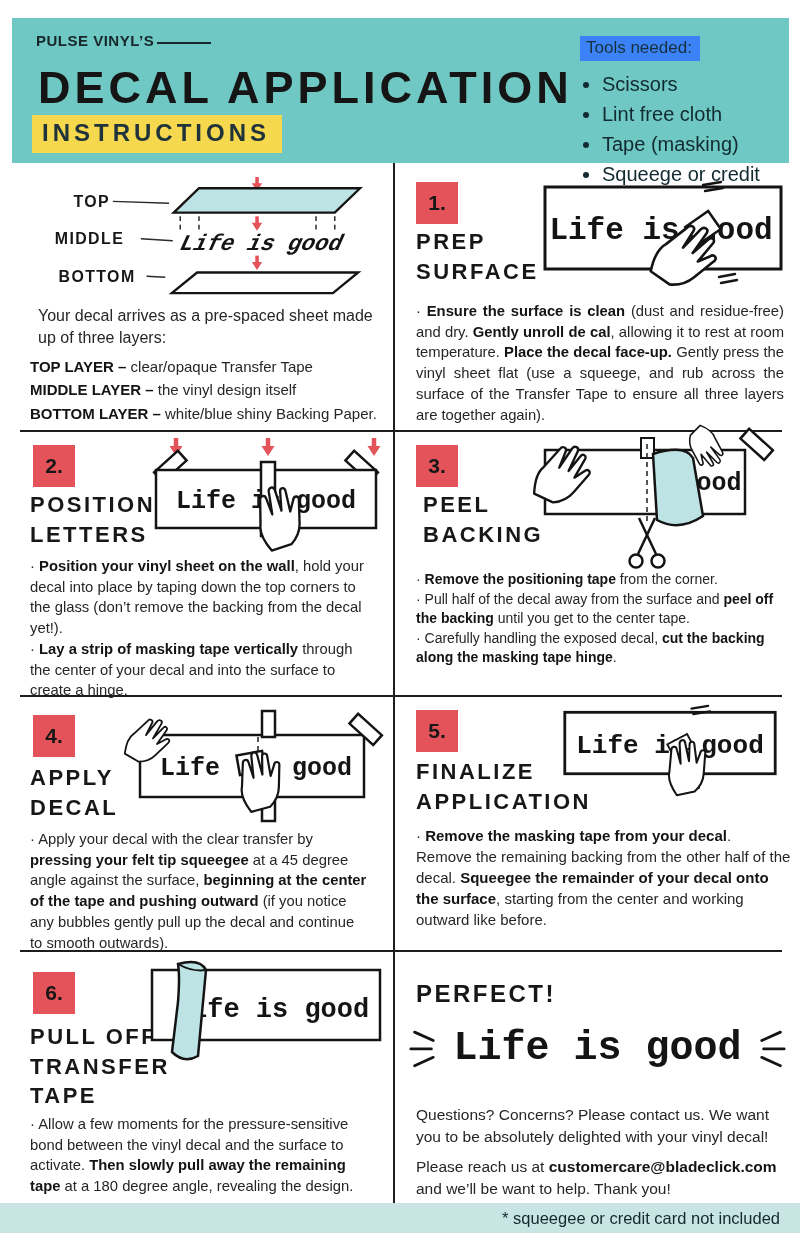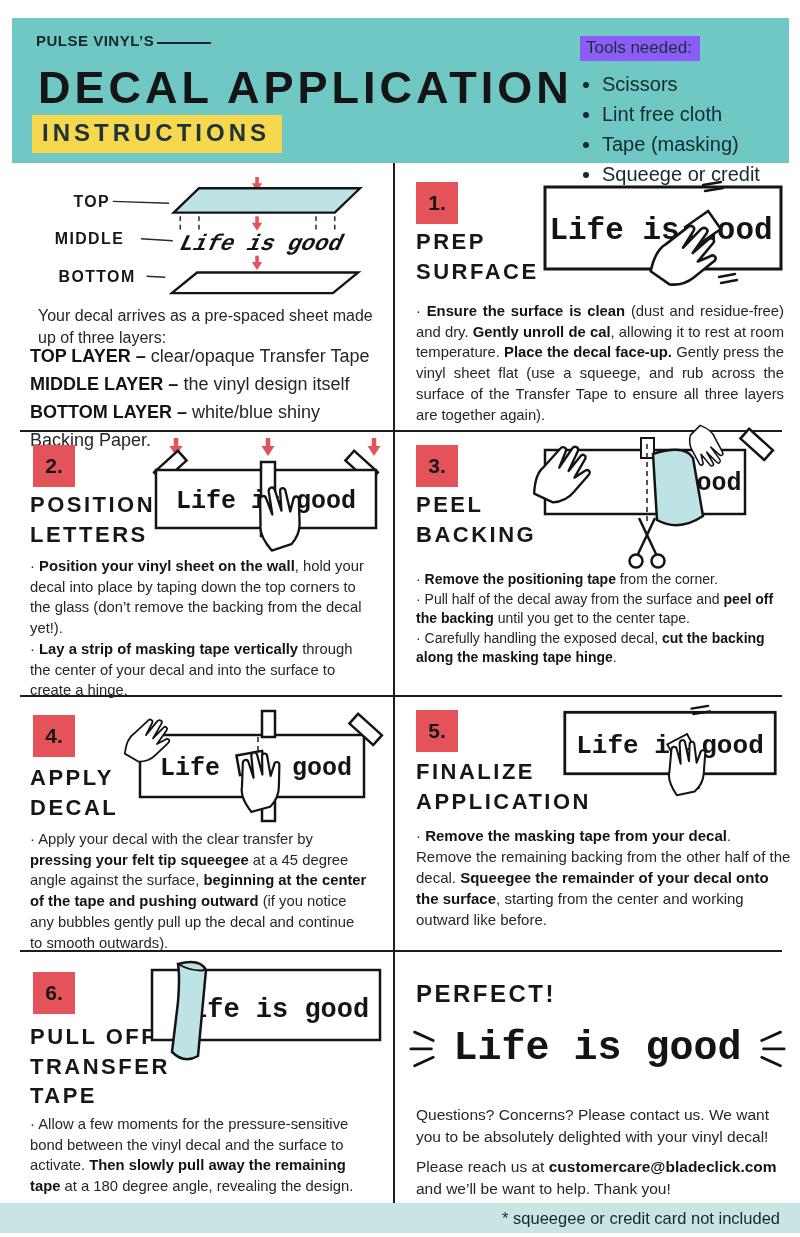--- a/index.html
+++ b/index.html
@@ -5,21 +5,21 @@
   html,body{margin:0;padding:0;}
   body{width:800px;height:1237px;background:#ffffff;font-family:"Liberation Sans",sans-serif;color:#1c1c1c;position:relative;overflow:hidden;}
 
   
   .header{position:absolute;left:12px;top:18px;width:777px;height:145px;background:#6fc8c3;}
   .brand{position:absolute;left:24px;top:14px;font-size:15px;font-weight:bold;letter-spacing:0.5px;color:#17272b;}
   .brand::after{content:"";display:inline-block;width:54px;border-bottom:2px solid #17272b;margin-left:3px;vertical-align:2px;}
   .main-title{position:absolute;left:18px;top:36px;margin:8px;font-size:45px;font-weight:bold;letter-spacing:4px;color:#151515;white-space:nowrap;}
   .subtitle{position:absolute;left:20px;top:97px;background:#f5d84d;padding:4px 12px 6px 10px;font-size:24px;font-weight:bold;letter-spacing:4px;color:#20323a;}
   .tools{position:absolute;left:568px;top:18px;width:215px;}
-  .tools-label{display:inline-block;background:#8b5cf6;padding:2px 8px 3px 6px;font-size:17px;color:#17323c;}
+  .tools-label{display:inline-block;background:#3b82f6;padding:2px 8px 3px 6px;font-size:17px;color:#17323c;}
   .tools ul{margin:8px 0 0 0;padding-left:22px;}
   .tools li{font-size:20px;line-height:1.5;color:#122a31;}
 
   
   .vline{position:absolute;left:393px;top:163px;width:2px;height:1040px;background:#1d1d1d;}
   .hline{position:absolute;left:20px;width:762px;height:2px;background:#1d1d1d;}
 
   
   .cell{position:absolute;}
   #cell-intro{left:0;top:163px;width:393px;height:267px;}
@@ -111,21 +111,21 @@
     <line class="thin" x1="98" y1="66" x2="132" y2="68"></line>
     <g transform="translate(225,78) skewX(-14)">
       <text class="decal-text" text-anchor="middle" font-size="24" font-style="italic">Life is good</text>
     </g>
     <use href="#rarrow" transform="translate(222,84) scale(0.85)"></use>
     <text class="lbl" x="10" y="112">BOTTOM</text>
     <line class="thin" x1="104" y1="106" x2="124" y2="107"></line>
     <polygon points="158,102 330,102 303,124 131,124" fill="#ffffff" stroke="#141414" stroke-width="2.5"></polygon>
   </svg>
   <p class="body" style="left:38px;top:142px;width:344px;font-size:16px">Your decal arrives as a pre-spaced sheet made up of three layers:</p>
-  <div class="body" style="left:30px;top:180px;width:352px;font-size:18px;line-height:1.55">
+  <div class="body" style="left:30px;top:192px;width:352px;font-size:15px;line-height:1.55">
     <p><b>TOP LAYER – </b><span>clear/opaque Transfer Tape</span></p>
     <p><b>MIDDLE LAYER – </b><span>the vinyl design itself</span></p>
     <p><b>BOTTOM LAYER – </b><span>white/blue shiny Backing Paper.</span></p>
   </div>
 </section>
 
 <section class="cell" id="cell-step1">
   <div class="badge" style="left:21px;top:19px">1.</div>
   <h2 class="step-title" style="left:21px;top:64px">PREP
 SURFACE</h2>
@@ -162,21 +162,21 @@
     <use href="#hand" transform="translate(96,58) rotate(-18) scale(0.9)"></use>
   </svg>
   <div class="body" style="left:30px;top:126px;width:340px">
     <p><span>· </span><b>Position your vinyl sheet on the wall</b><span>, hold your decal into place by taping down the top corners to the glass (don’t remove the backing from the decal yet!).</span></p>
     <p><span>· </span><b>Lay a strip of masking tape vertically</b><span> through the center of your decal and into the surface to create a hinge.</span></p>
   </div>
 </section>
 
 <section class="cell" id="cell-step3">
   <div class="badge" style="left:21px;top:15px">3.</div>
-  <h2 class="step-title" style="left:21px;top:60px">PEEL
+  <h2 class="step-title" style="left:28px;top:60px">PEEL
 BACKING</h2>
   <svg class="illus" style="left:108px;top:4px;width:290px;height:136px" viewBox="0 0 290 136">
     <rect class="outline" x="42" y="16" width="200" height="64" stroke-width="2.5"></rect>
     <text class="decal-text" x="216" y="56" font-size="25" text-anchor="middle">ood</text>
     <use href="#tape" transform="translate(238,4) rotate(42 16 6)"></use>
     <rect x="138" y="4" width="13" height="20" fill="#ffffff" stroke="#141414" stroke-width="2"></rect>
     <line class="dash" x1="144" y1="10" x2="144" y2="90"></line>
     <path d="M150 20 Q182 10 190 24 L200 82 Q176 98 154 86 Z" fill="#bee3e5" stroke="#141414" stroke-width="2.5"></path>
     <use href="#hand" transform="translate(232,16) rotate(135) scale(0.6)"></use>
     <use href="#hand" transform="translate(48,-2) rotate(25) scale(0.9)"></use>

